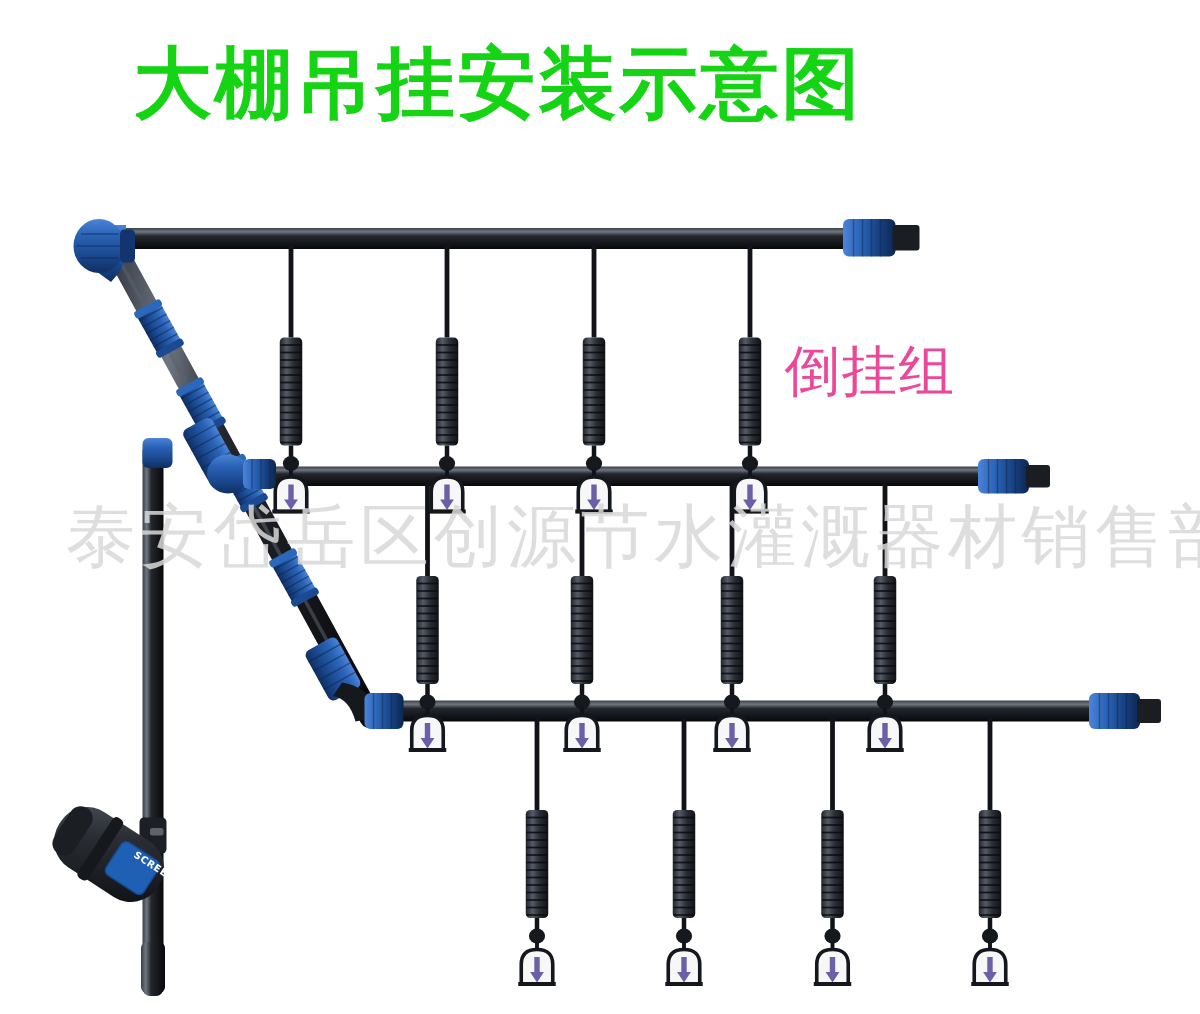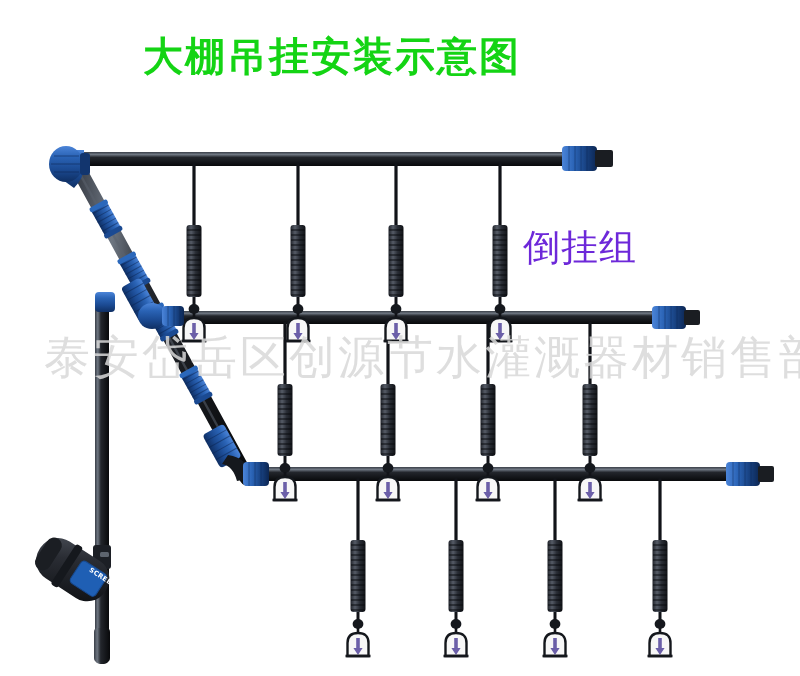--- a/index.html
+++ b/index.html
@@ -10,32 +10,32 @@
     overflow:hidden;
     position:relative;
   }
   #stage{position:absolute;left:0;top:0;width:800px;height:676px;}
   #svgroot{position:absolute;left:0;top:0;width:800px;height:676px;}
 
   .title{
     position:absolute;
     left:0;top:26px;width:664px;
     text-align:center;
-    font-size:40px;
+    font-size:52px;
     font-weight:bold;
     letter-spacing:2px;
     color:#14d414;
     line-height:60px;
     white-space:nowrap;
     user-select:none;
   }
   .label{
     position:absolute;
     font-size:37px;
-    color:#6d28d9;
+    color:#ec4899;
     font-weight:500;
     letter-spacing:1px;
     white-space:nowrap;
     line-height:40px;
   }
   #label-daoguazu{left:523px;top:228px;}
   #label-guolvqi{left:138px;top:552px;}
 
   .watermark{
     position:absolute;

